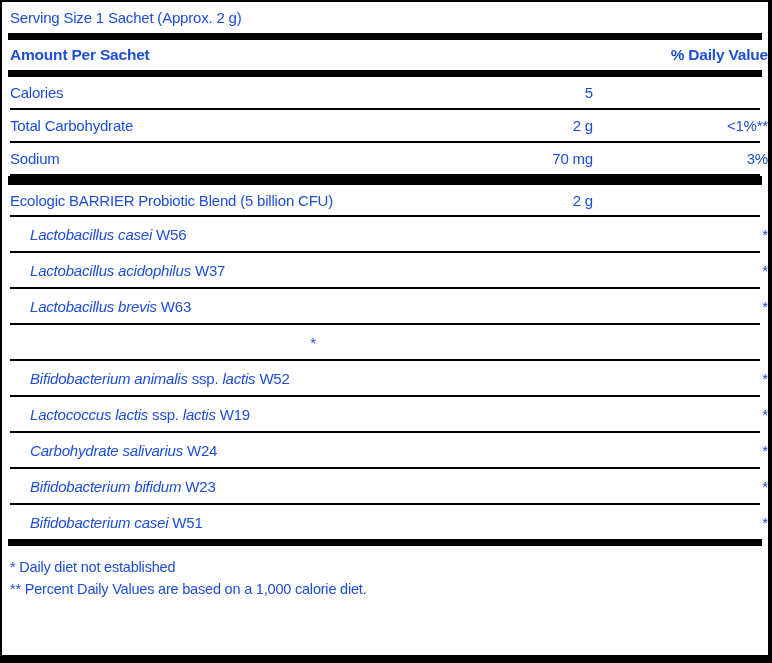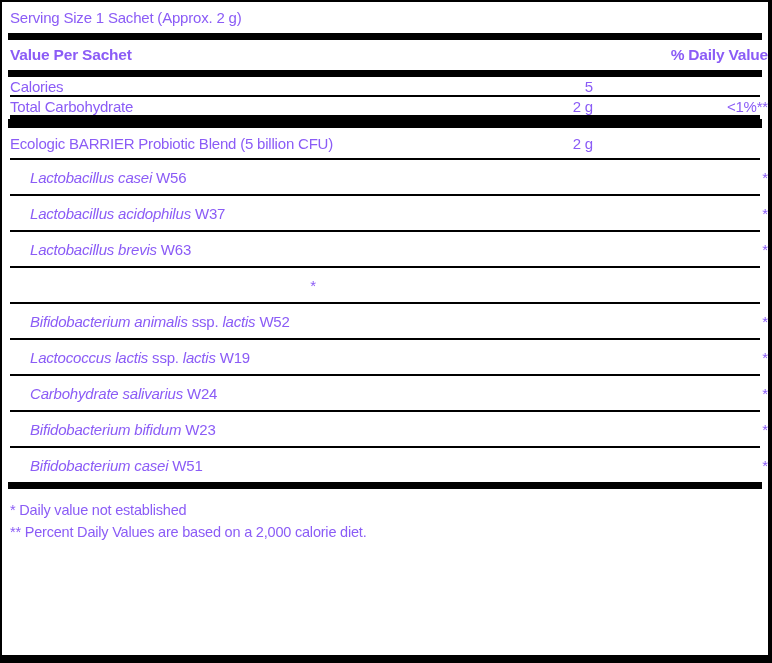--- a/index.html
+++ b/index.html
@@ -5,32 +5,32 @@
   html, body { margin: 0; padding: 0; background: #ffffff; }
   .label {
     width: 772px;
     height: 663px;
     box-sizing: border-box;
     background: #ffffff;
     border-style: solid;
     border-color: #000000;
     border-width: 2px 4px 8px 2px;
     font-family: "Liberation Sans", sans-serif;
-    color: #8b5cf6;
+    color: #1d4ed8;
     font-size: 15px;
     letter-spacing: -0.2px;
     overflow: hidden;
   }
   .bar   { height: 7px; background: #000000; margin: 0 6px; }
   .bar.thick { height: 9px; }
   .sep   { height: 2px; background: #000000; margin: 0 8px; }
   .row   { display: flex; align-items: center; padding: 0 0 0 8px; }
   .serving-row  { height: 31px; }
   .header-row   { height: 30px; font-weight: 700; font-size: 15.5px; }
-  .nutrient-row { height: 18px; }
+  .nutrient-row { height: 31px; }
   .blend-row    { height: 30px; }
   .strain-row   { height: 34px; gap: 21px; }
   .col-name { flex: 1; min-width: 0; }
   .col-amt  { width: 110px; text-align: right; white-space: nowrap; }
   .col-dv   { width: 175px; text-align: right; white-space: nowrap; }
   .strain-row .col-name { padding-left: 20px; }
   .it { font-style: italic; }
   .footnotes { padding: 10px 8px 0 8px; line-height: 22px; font-size: 14.5px; }
 </style>
 </head>
@@ -38,40 +38,45 @@
 
 <div class="label">
 
   <div class="row serving-row">
     <span>Serving Size 1 Sachet (Approx. 2 g)</span>
   </div>
 
   <div class="bar"></div>
 
   <div class="row header-row">
-    <span class="col-name">Value Per Sachet</span>
+    <span class="col-name">Amount Per Sachet</span>
     <span class="col-amt"></span>
     <span class="col-dv">% Daily Value</span>
   </div>
 
   <div class="bar"></div>
 
   <div id="nutrient-rows">
       <div class="row nutrient-row">
         <span class="col-name">Calories</span>
         <span class="col-amt">5</span>
         <span class="col-dv"></span>
       </div>
       <div class="sep"></div>
       <div class="row nutrient-row">
         <span class="col-name">Total Carbohydrate</span>
         <span class="col-amt">2 g</span>
         <span class="col-dv">&lt;1%**</span>
       </div>
       <div class="sep"></div>
+      <div class="row nutrient-row">
+        <span class="col-name">Sodium</span>
+        <span class="col-amt">70 mg</span>
+        <span class="col-dv">3%</span>
+      </div>
       <div class="sep"></div>
     </div>
 
   <div class="bar thick"></div>
 
   <div class="row blend-row">
     <span class="col-name">Ecologic BARRIER Probiotic Blend (5 billion CFU)</span>
     <span class="col-amt">2 g</span>
     <span class="col-dv"></span>
   </div>
@@ -128,17 +133,17 @@
       <div class="row strain-row">
         <span class="col-name"><span class="it">Bifidobacterium casei</span><span> W51</span></span>
         <span class="col-amt"></span>
         <span class="col-dv">*</span>
       </div>
     </div>
 
   <div class="bar"></div>
 
   <div class="footnotes">
-    <div>* Daily value not established</div>
-    <div>** Percent Daily Values are based on a 2,000 calorie diet.</div>
+    <div>* Daily diet not established</div>
+    <div>** Percent Daily Values are based on a 1,000 calorie diet.</div>
   </div>
 
 </div>
 
 </body></html>

